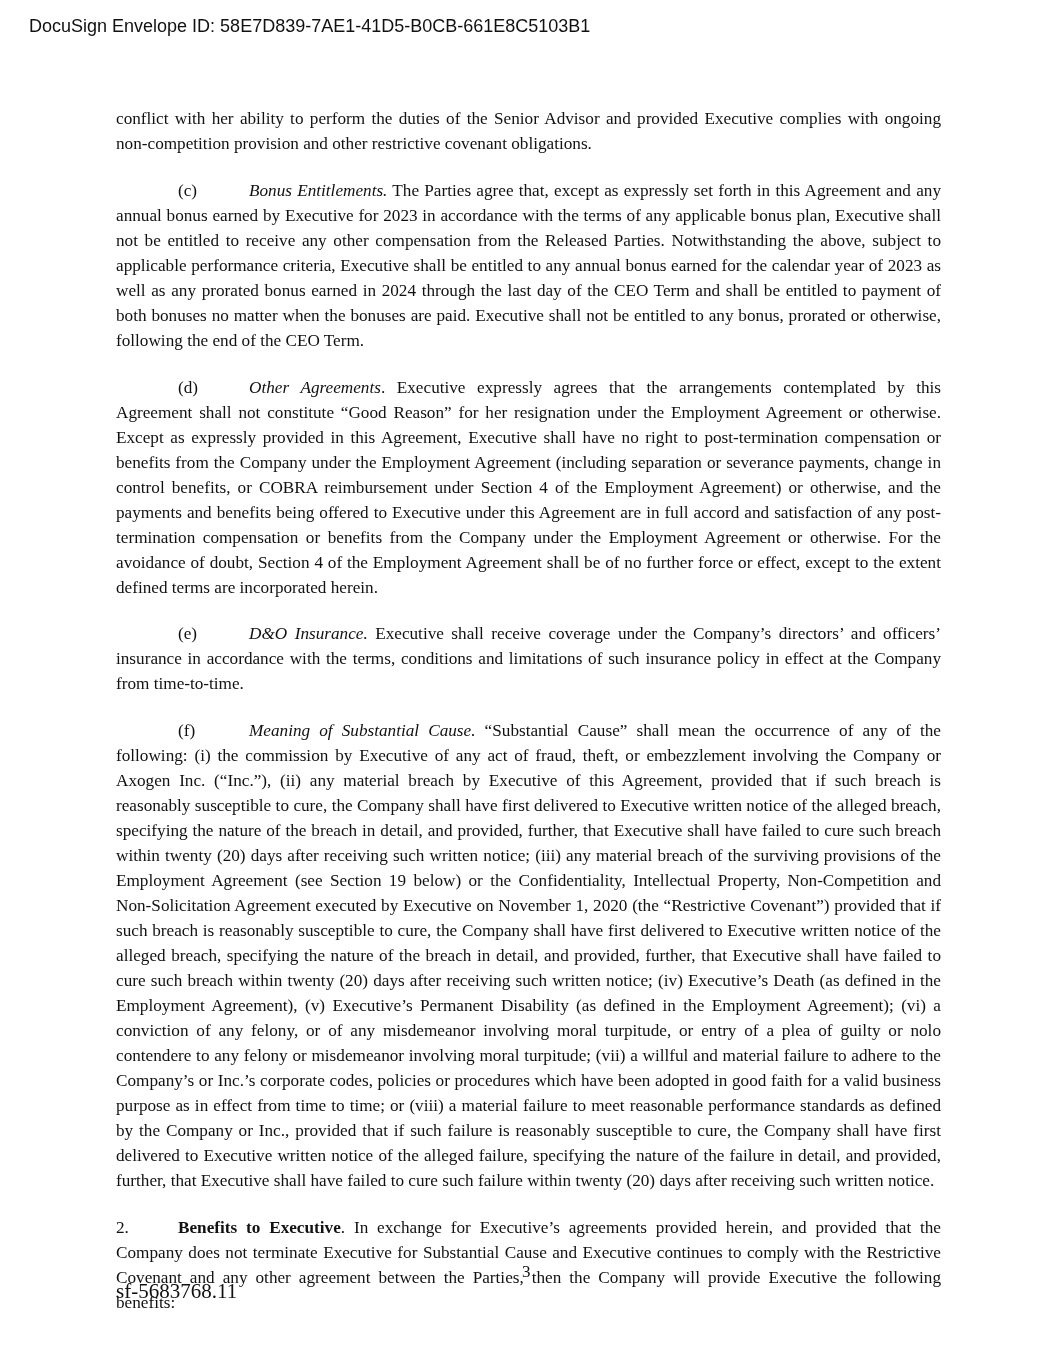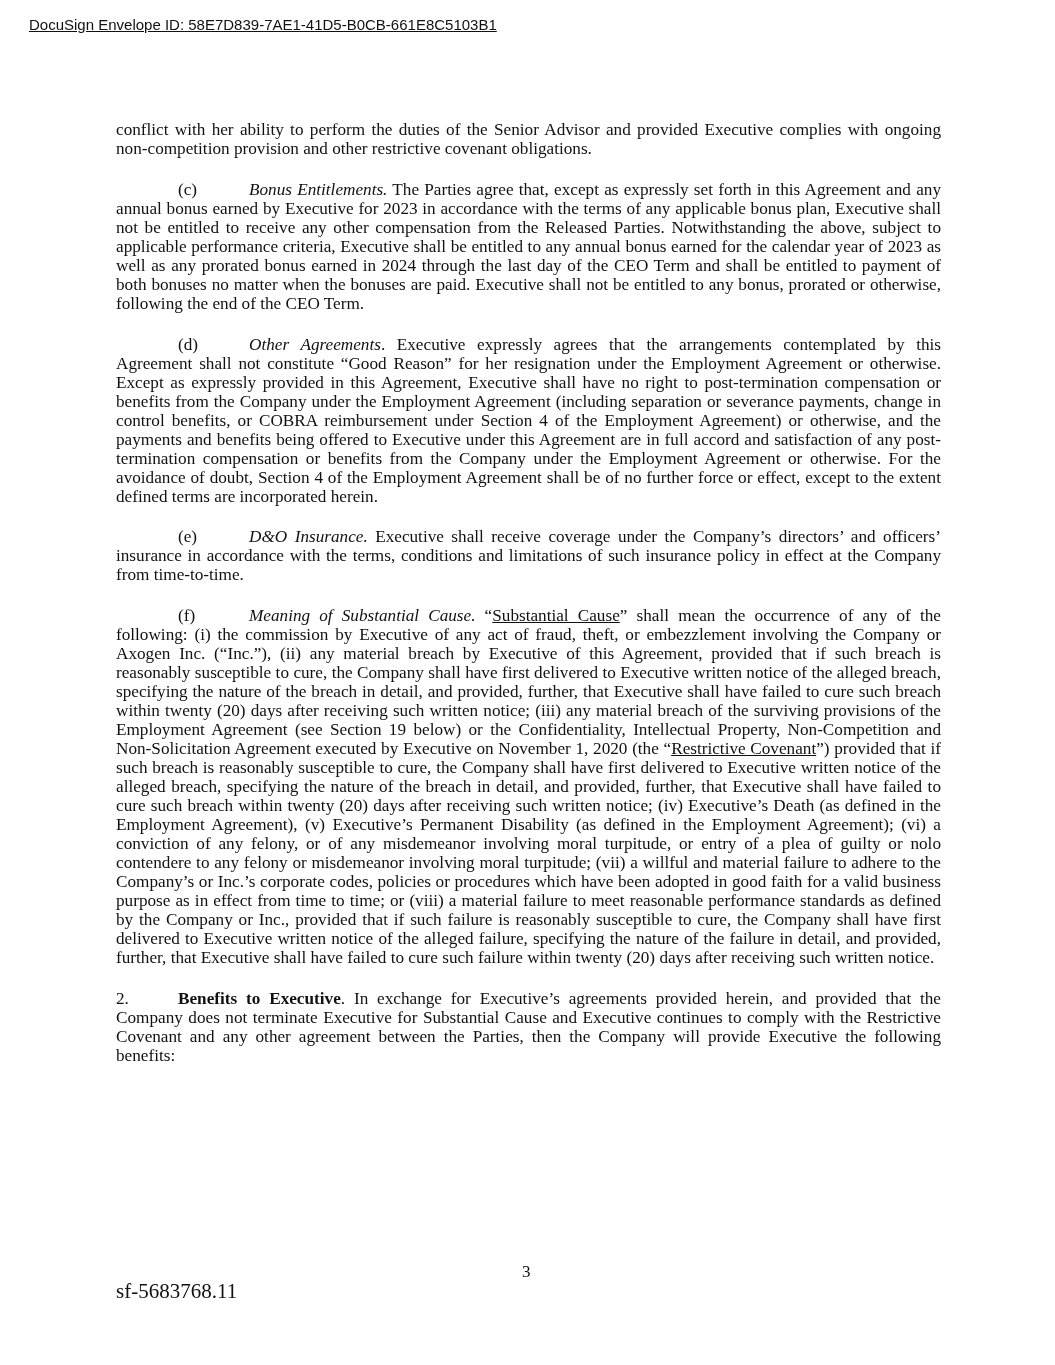--- a/index.html
+++ b/index.html
@@ -1,33 +1,33 @@
 <!DOCTYPE html>
 <html><head>
 <meta charset="utf-8">
 <style>
   html, body { margin: 0; padding: 0; background: #ffffff; }
   body { width: 1055px; height: 1365px; position: relative; overflow: hidden; color: #111; }
   .envelope {
     position: absolute; left: 29px; top: 16px;
-    font-family: "Liberation Sans", sans-serif; font-size: 15px; color: #111; text-decoration: underline;
+    font-family: "Liberation Sans", sans-serif; font-size: 18px; color: #111;
   }
   .page-body {
-    position: absolute; left: 116px; top: 120px; width: 825px;
-    font-family: "Liberation Serif", serif; font-size: 17.2px; line-height: 19px;
+    position: absolute; left: 116px; top: 106px; width: 825px;
+    font-family: "Liberation Serif", serif; font-size: 17.2px; line-height: 25px;
     text-align: justify; color: #111;
   }
   .para { margin: 0 0 21.8px 0; }
   .para.last { margin-bottom: 4px; }
   .indent { display: inline-block; width: 61px; }
   .lead-indent { display: inline-block; width: 62px; }
   .num { display: inline-block; width: 62px; }
   .it { font-style: italic; margin-left: 10px; }
   .b { font-weight: bold; }
-  .u { text-decoration: underline; }
+  .u { }
   .page-number {
     position: absolute; left: 522px; top: 1262px;
     font-family: "Liberation Serif", serif; font-size: 17px;
   }
   .footer-id {
     position: absolute; left: 116px; top: 1279px;
     font-family: "Liberation Serif", serif; font-size: 21px;
   }
 </style>
 </head>

